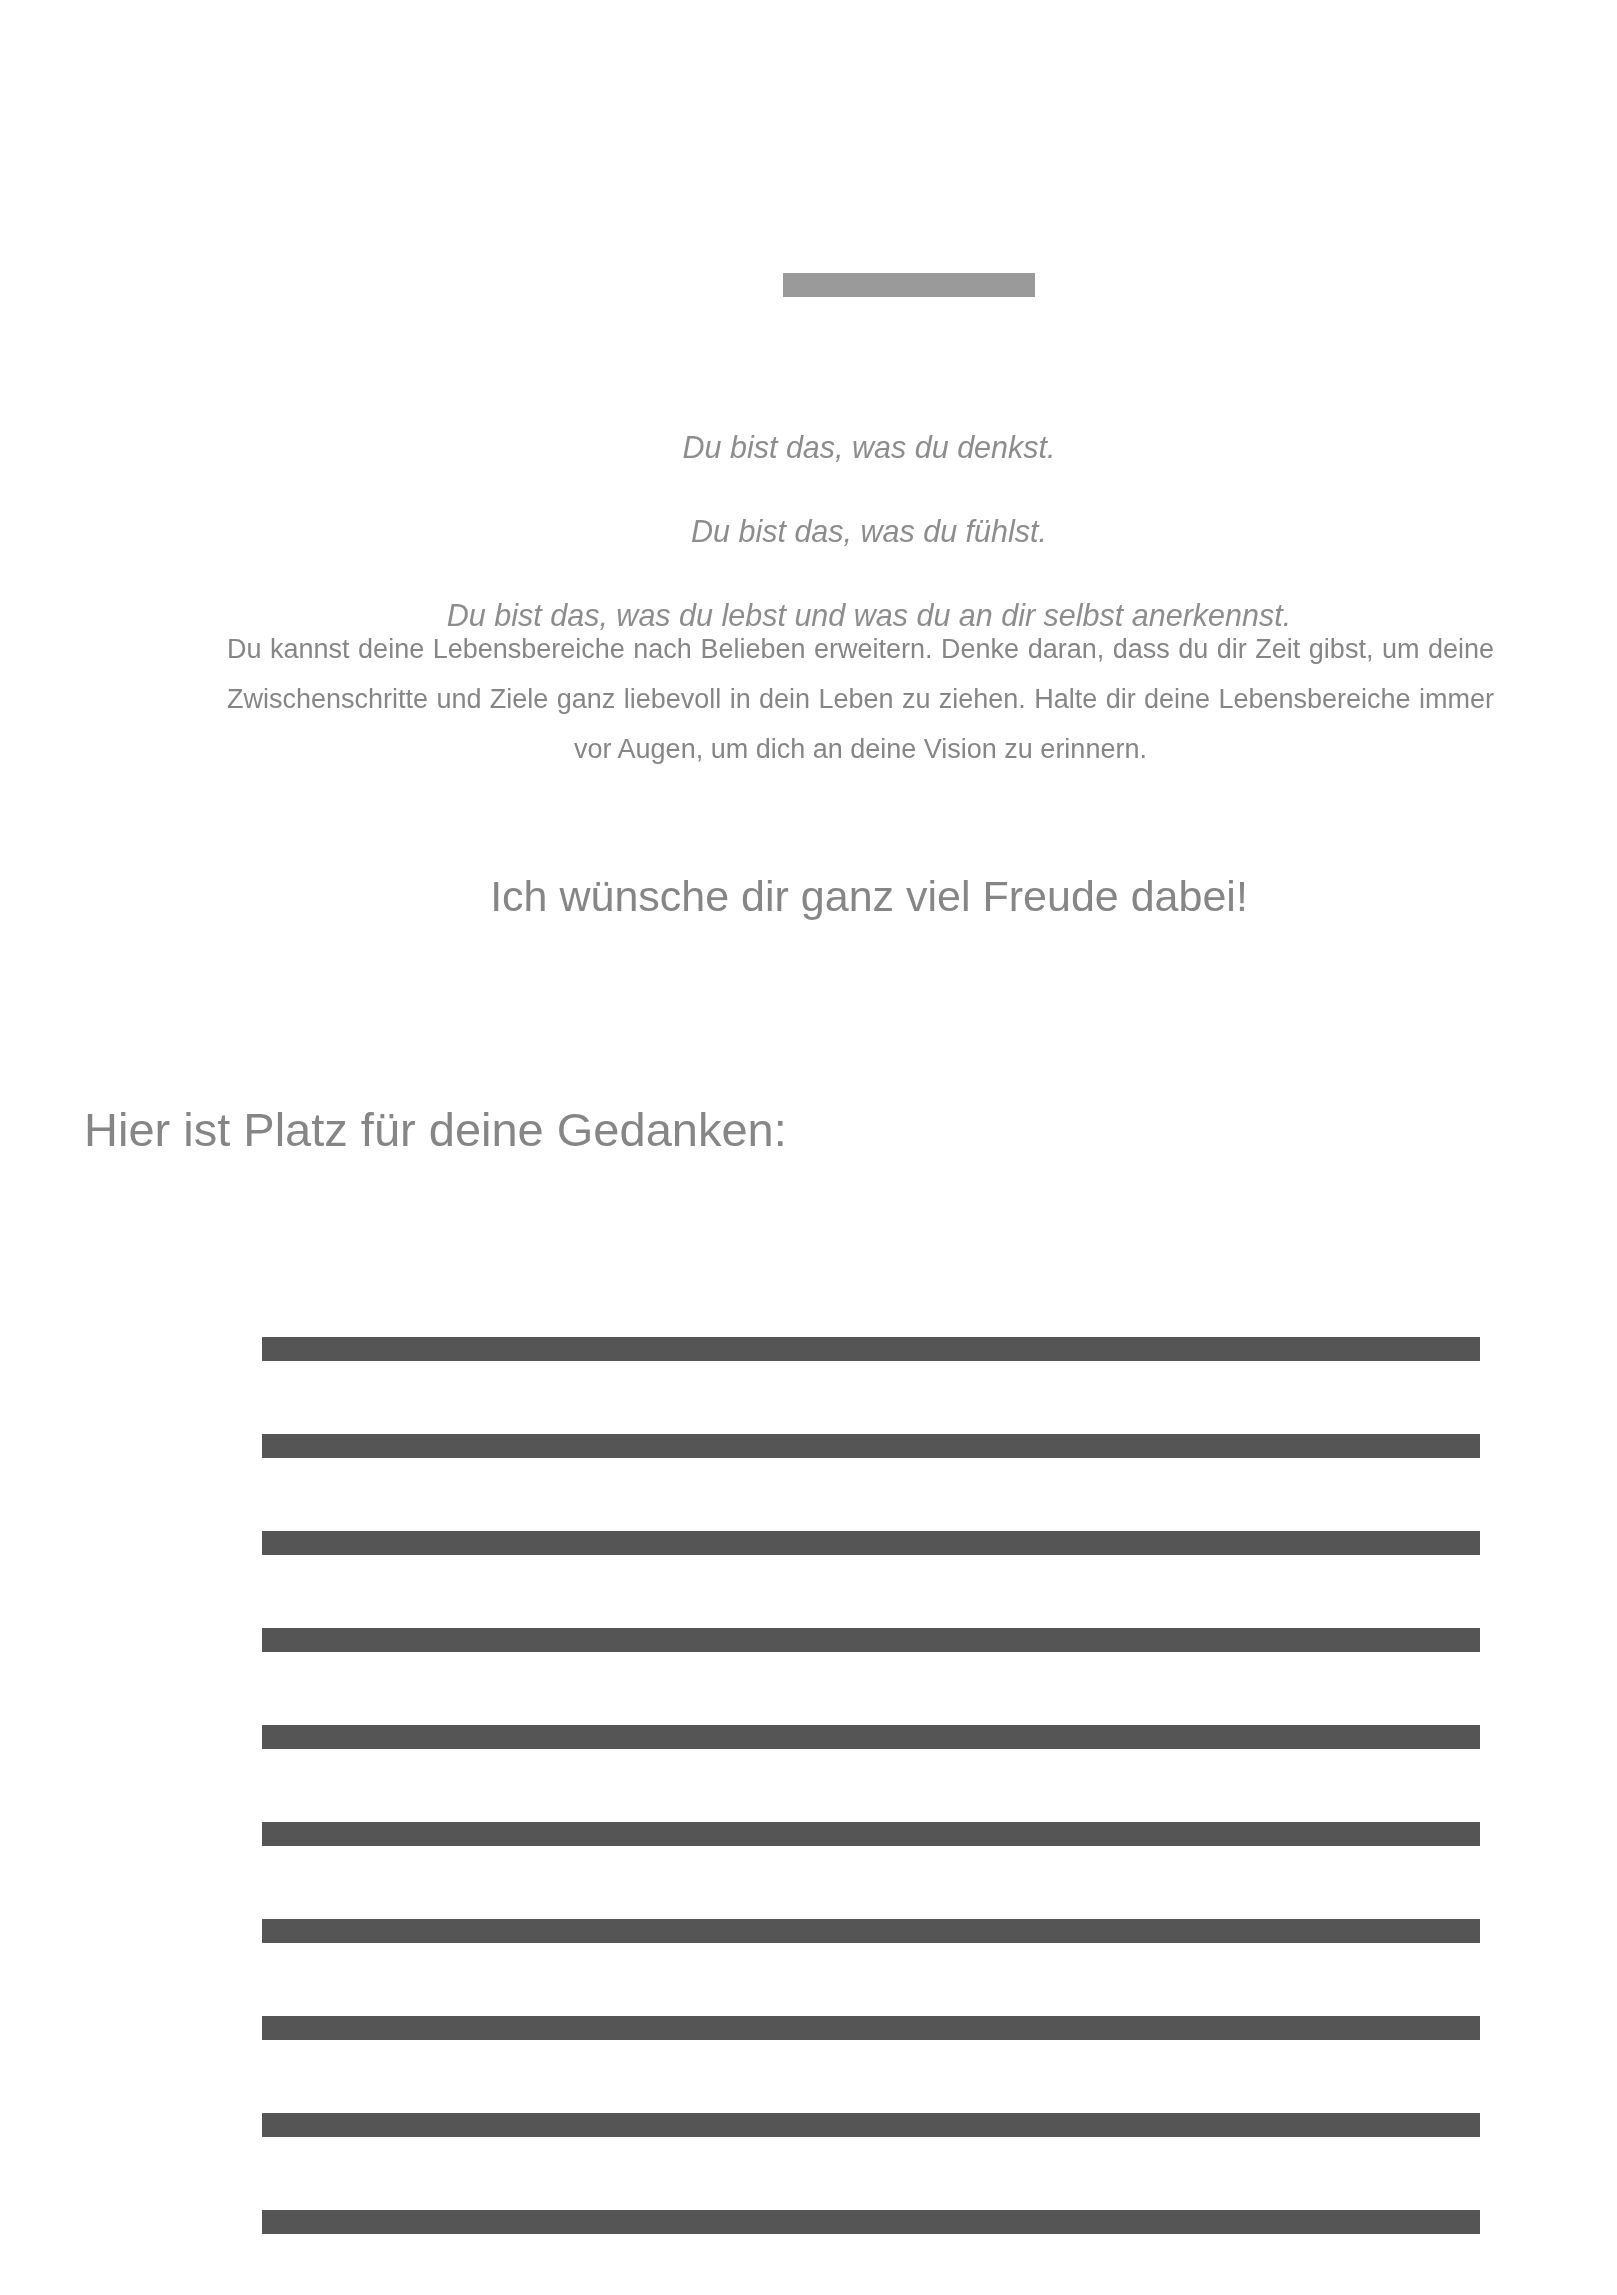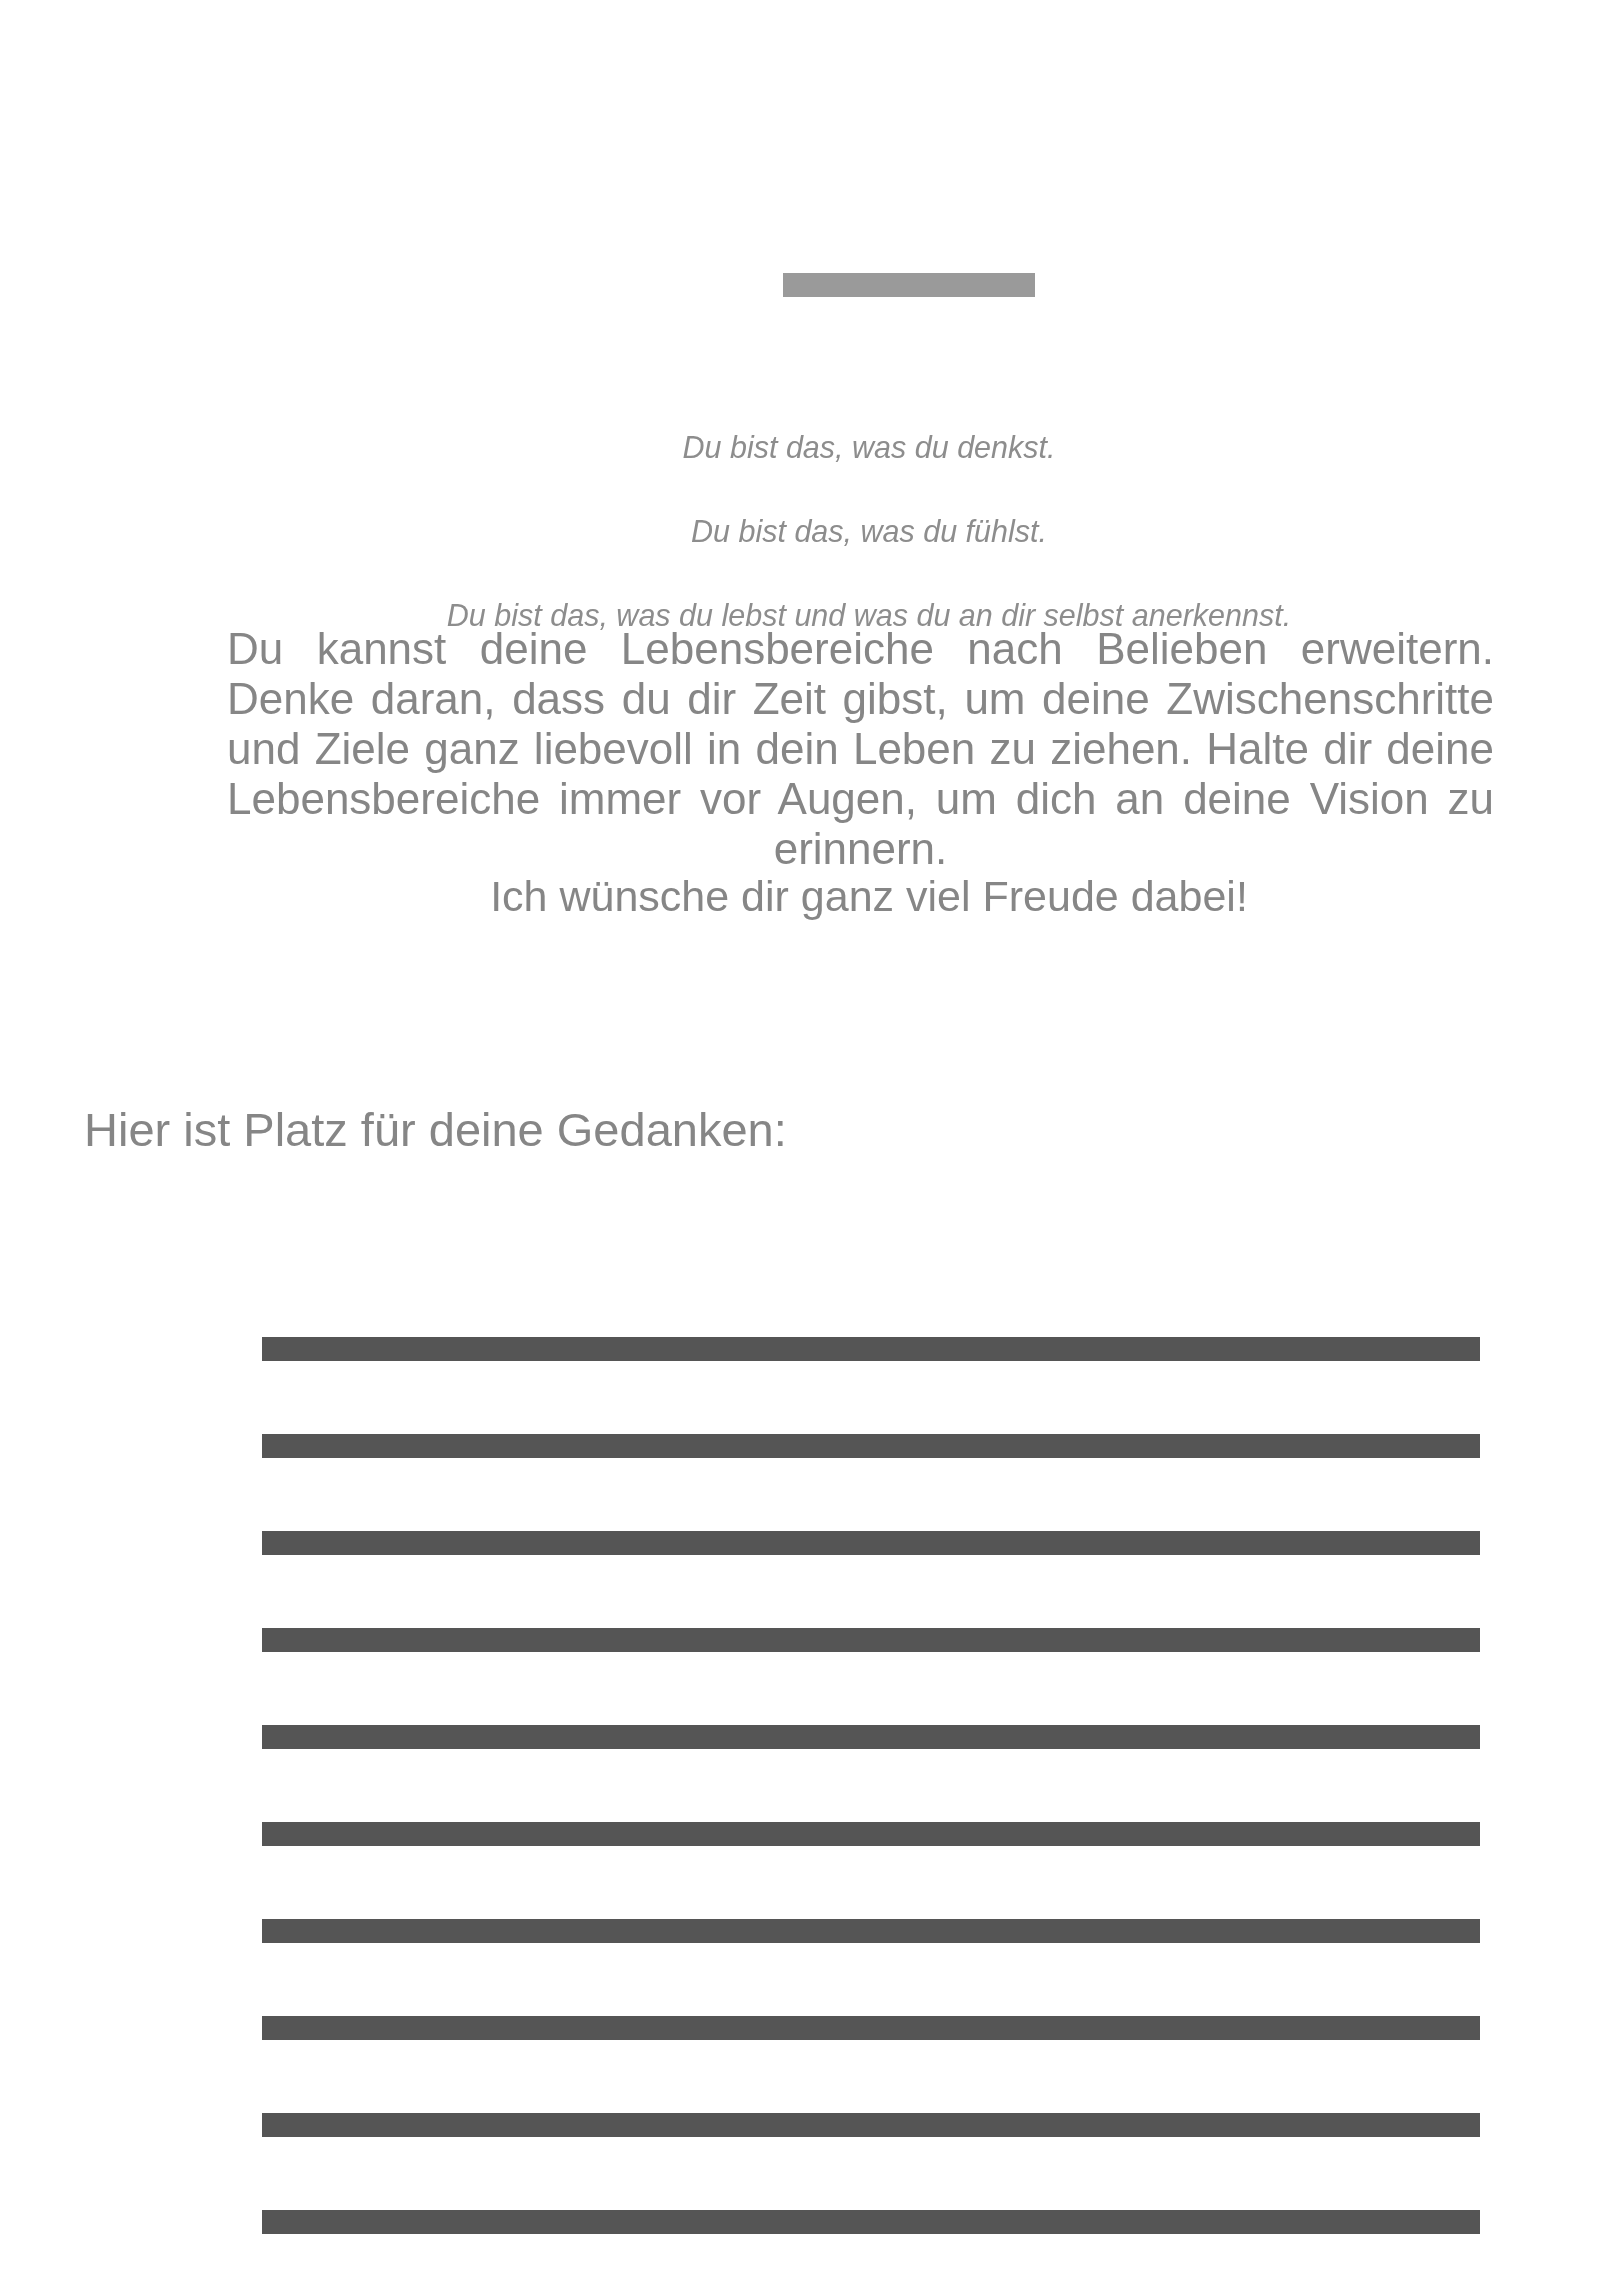--- a/index.html
+++ b/index.html
@@ -34,21 +34,21 @@
     font-size: 30.5px;
     line-height: 48px;
   }
 
   .paragraph {
     position: absolute;
     top: 540px;
     left: 143px;
     right: 160px;
     color: var(--text, #868686);
-    font-size: 44px;
+    font-size: 27px;
     line-height: 50px;
     text-align: justify;
     text-align-last: center;
   }
 
   .wish {
     position: absolute;
     top: 787px;
     left: 0;
     right: 0;

